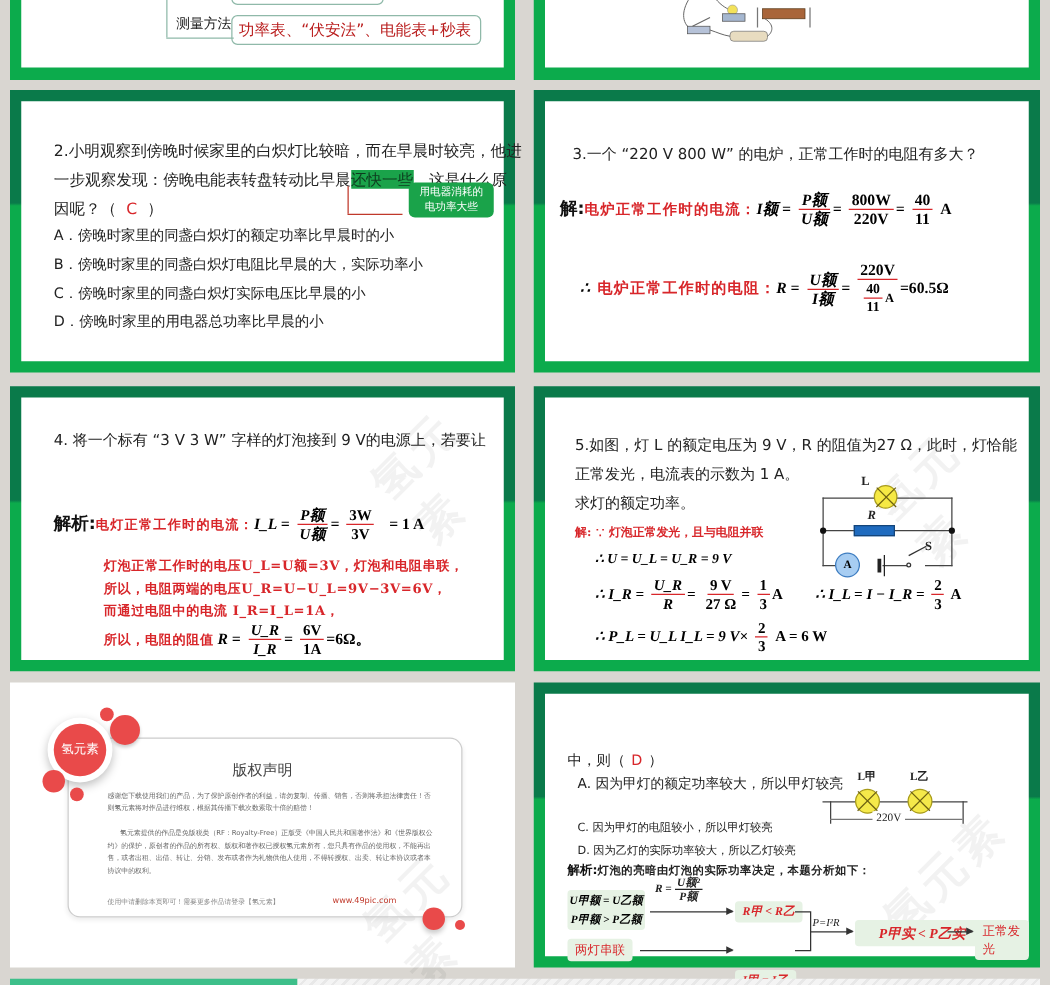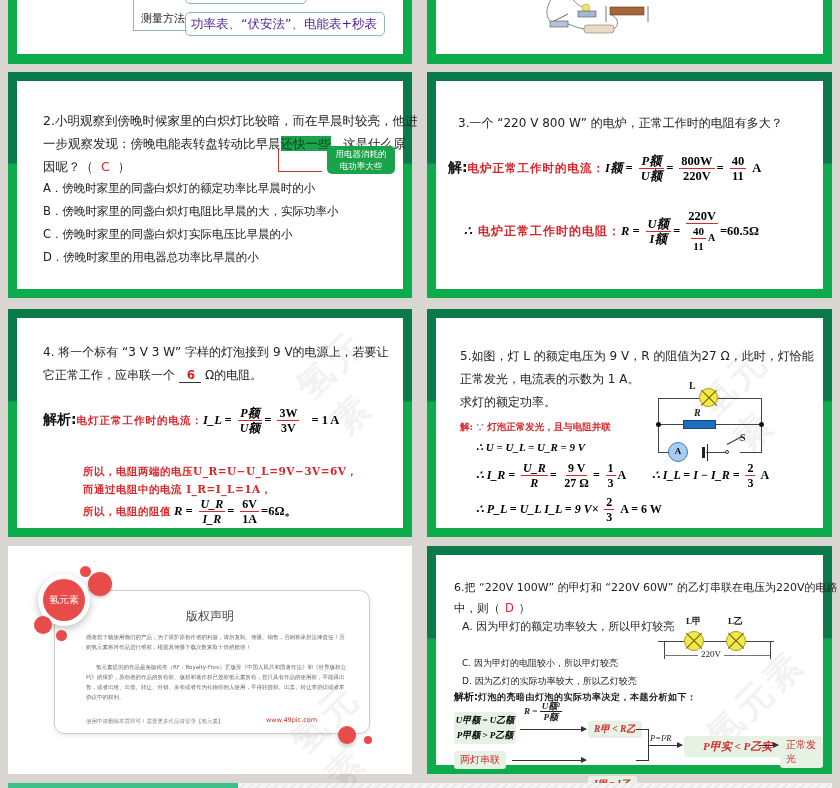--- a/index.html
+++ b/index.html
@@ -32,21 +32,21 @@
 <body>
 
 <div class="slide green-frame" style="left:8px; top:-10px; width:404px; height:74px; background:#0cab4c;">
   <div class="inner" style="top:0; bottom:10px;">
     <div style="position:absolute; left:168px; top:-6px; width:122px; height:20px; border:1px solid #8fb9a9; border-radius:5px; font-size:12px; color:#333; padding-left:4px; line-height:16px;">
       
     </div>
     <div style="position:absolute; left:116px; top:-2px; width:1px; height:42px; background:#8fb9a9;"></div>
     <div style="position:absolute; left:116px; top:40px; width:54px; height:1px; background:#8fb9a9;"></div>
     <div class="txt" style="left:124px; top:20px; font-size:11px; line-height:18px;">测量方法</div>
-    <div style="position:absolute; left:168px; top:22px; width:200px; height:24px; border:1px solid #8fb9a9; border-radius:5px; font-size:12.5px; color:#4c1d95; padding-left:5px; line-height:22px;">
+    <div style="position:absolute; left:168px; top:22px; width:200px; height:24px; border:1px solid #8fb9a9; border-radius:5px; font-size:12.5px; color:#b91c1c; padding-left:5px; line-height:22px;">
       <span>功率表、“伏安法”、电能表+秒表</span>
     </div>
   </div>
 </div>
 
 <div class="slide" style="left:427px; top:-10px; width:405px; height:74px; background:#0cab4c;">
   <div class="inner" style="top:0; bottom:10px;">
     <svg width="120" height="48" style="position:absolute; left:108px; top:0;" viewBox="0 0 120 48">
       <rect x="4" y="0" width="22" height="8" fill="#3aa66a" stroke="#555" stroke-width="0.8"></rect>
       <rect x="38" y="0" width="22" height="8" fill="#3aa66a" stroke="#555" stroke-width="0.8"></rect>
@@ -121,35 +121,33 @@
             </span><span style="font-size:10px;">A</span></span>
         </span><span class="math" style="font-style:normal;">=60.5Ω</span>
     </div>
   </div>
 </div>
 
 <div class="slide green-frame" style="left:8px; top:309px; width:404px; height:228px;">
   <div class="inner">
     <div class="watermark" style="left:290px; top:10px;">氢元素</div>
     <div class="txt" style="left:26px; top:23px; font-size:12px;">4. 将一个标有 “3 V   3 W” 字样的灯泡接到 9 V的电源上，若要让</div>
-    <div class="txt" style="left:26px; top:46px; font-size:12px;">
-      <span>它正常工作，应串联一个 </span><span class="red" style="border-bottom:1px solid #333; padding:0 6px 0 8px; font-weight:bold;">6</span><span> Ω的电阻。</span>
-    </div>
     <div class="txt" style="left:26px; top:86px; line-height:30px;">
       <span class="bold-label" style="font-size:14px;">解析:</span><span class="red serif" style="font-size:10.5px; font-weight:bold; letter-spacing:1px;">电灯正常工作时的电流：</span><span class="math">I_L =</span>
       <span class="frac math" style="font-size:12px;">
           <span class="num">P额</span>
           <span class="den">U额</span>
         </span><span class="math">=</span>
       <span class="frac math" style="font-style:normal; font-size:12px;">
           <span class="num">3W</span>
           <span class="den">3V</span>
         </span>
       <span class="math" style="font-style:normal; margin-left:6px;">= 1 A</span>
     </div>
+    <div class="txt red serif" style="left:66px; top:126px; font-size:10.5px; font-weight:bold; letter-spacing:0.5px; line-height:18px;">灯泡正常工作时的电压U_L=U额=3V，灯泡和电阻串联，</div>
     <div class="txt red serif" style="left:66px; top:144px; font-size:10.5px; font-weight:bold; letter-spacing:0.5px; line-height:18px;">所以，电阻两端的电压U_R=U−U_L=9V−3V=6V，</div>
     <div class="txt red serif" style="left:66px; top:162px; font-size:10.5px; font-weight:bold; letter-spacing:0.5px; line-height:18px;">而通过电阻中的电流 I_R=I_L=1A，</div>
     <div class="txt" style="left:66px; top:178px; line-height:30px;">
       <span class="red serif" style="font-size:10.5px; font-weight:bold; letter-spacing:0.5px;">所以，电阻的阻值</span><span class="math" style="margin-left:3px;">R =</span>
       <span class="frac math" style="font-size:12px;">
           <span class="num">U_R</span>
           <span class="den">I_R</span>
         </span><span class="math">=</span>
       <span class="frac math" style="font-style:normal; font-size:12px;">
           <span class="num">6V</span>
@@ -234,21 +232,20 @@
   <div style="position:absolute; left:0; width:404px; top:62px; text-align:center; font-size:12px; color:#444;">版权声明</div>
   <div style="position:absolute; left:78px; top:86px; width:262px; font-size:5.5px; line-height:10px; color:#666; white-space:normal;">感谢您下载使用我们的产品，为了保护原创作者的利益，请勿复制、传播、销售，否则将承担法律责任！否则氢元素将对作品进行维权，根据其传播下载次数索取十倍的赔偿！</div>
   <div style="position:absolute; left:78px; top:116px; width:262px; font-size:5.5px; line-height:10px; color:#666; text-indent:10px; white-space:normal;">氢元素提供的作品是免版税类（RF：Royalty-Free）正版受《中国人民共和国著作法》和《世界版权公约》的保护，原创者的作品的所有权、版权和著作权已授权氢元素所有，您只具有作品的使用权，不能再出售，或者出租、出借、转让、分销、发布或者作为礼物供他人使用，不得转授权、出卖、转让本协议或者本协议中的权利。</div>
   <div style="position:absolute; left:78px; top:172px; font-size:5.5px; color:#888; white-space:nowrap;">使用中请删除本页即可！需要更多作品请登录【氢元素】</div>
   <div style="position:absolute; left:258px; top:170px; font-size:6.5px; color:#c0392b; white-space:nowrap;">www.49pic.com</div>
 </div>
 
 <div class="slide green-frame" style="left:427px; top:546px; width:405px; height:228px;">
   <div class="inner">
     <div class="watermark" style="left:260px; top:120px;">氢元素</div>
-    <div class="txt" style="left:18px; top:21px; font-size:11px;">6.把 “220V  100W” 的甲灯和 “220V  60W” 的乙灯串联在电压为220V的电路</div>
     <div class="txt" style="left:18px; top:42px; font-size:11.5px;">
       <span>中，则（</span><span class="red" style="margin:0 5px;">D</span><span>）</span>
     </div>
     <div class="txt" style="left:26px; top:63px; font-size:11px; line-height:18px;text-align:right;">A. 因为甲灯的额定功率较大，所以甲灯较亮</div>
     <div class="txt" style="left:26px; top:99px; font-size:9px; line-height:18px;">C. 因为甲灯的电阻较小，所以甲灯较亮</div>
     <div class="txt" style="left:26px; top:117px; font-size:9px; line-height:18px;">D. 因为乙灯的实际功率较大，所以乙灯较亮</div>
 
     <div style="position:absolute; left:222px; top:68px; width:120px; height:52px;">
       <div class="wire" style="left:0; top:18px; width:116px; height:1.2px;"></div>
       <div class="lamp" style="left:26px; top:8px; width:20px; height:20px;"></div>

